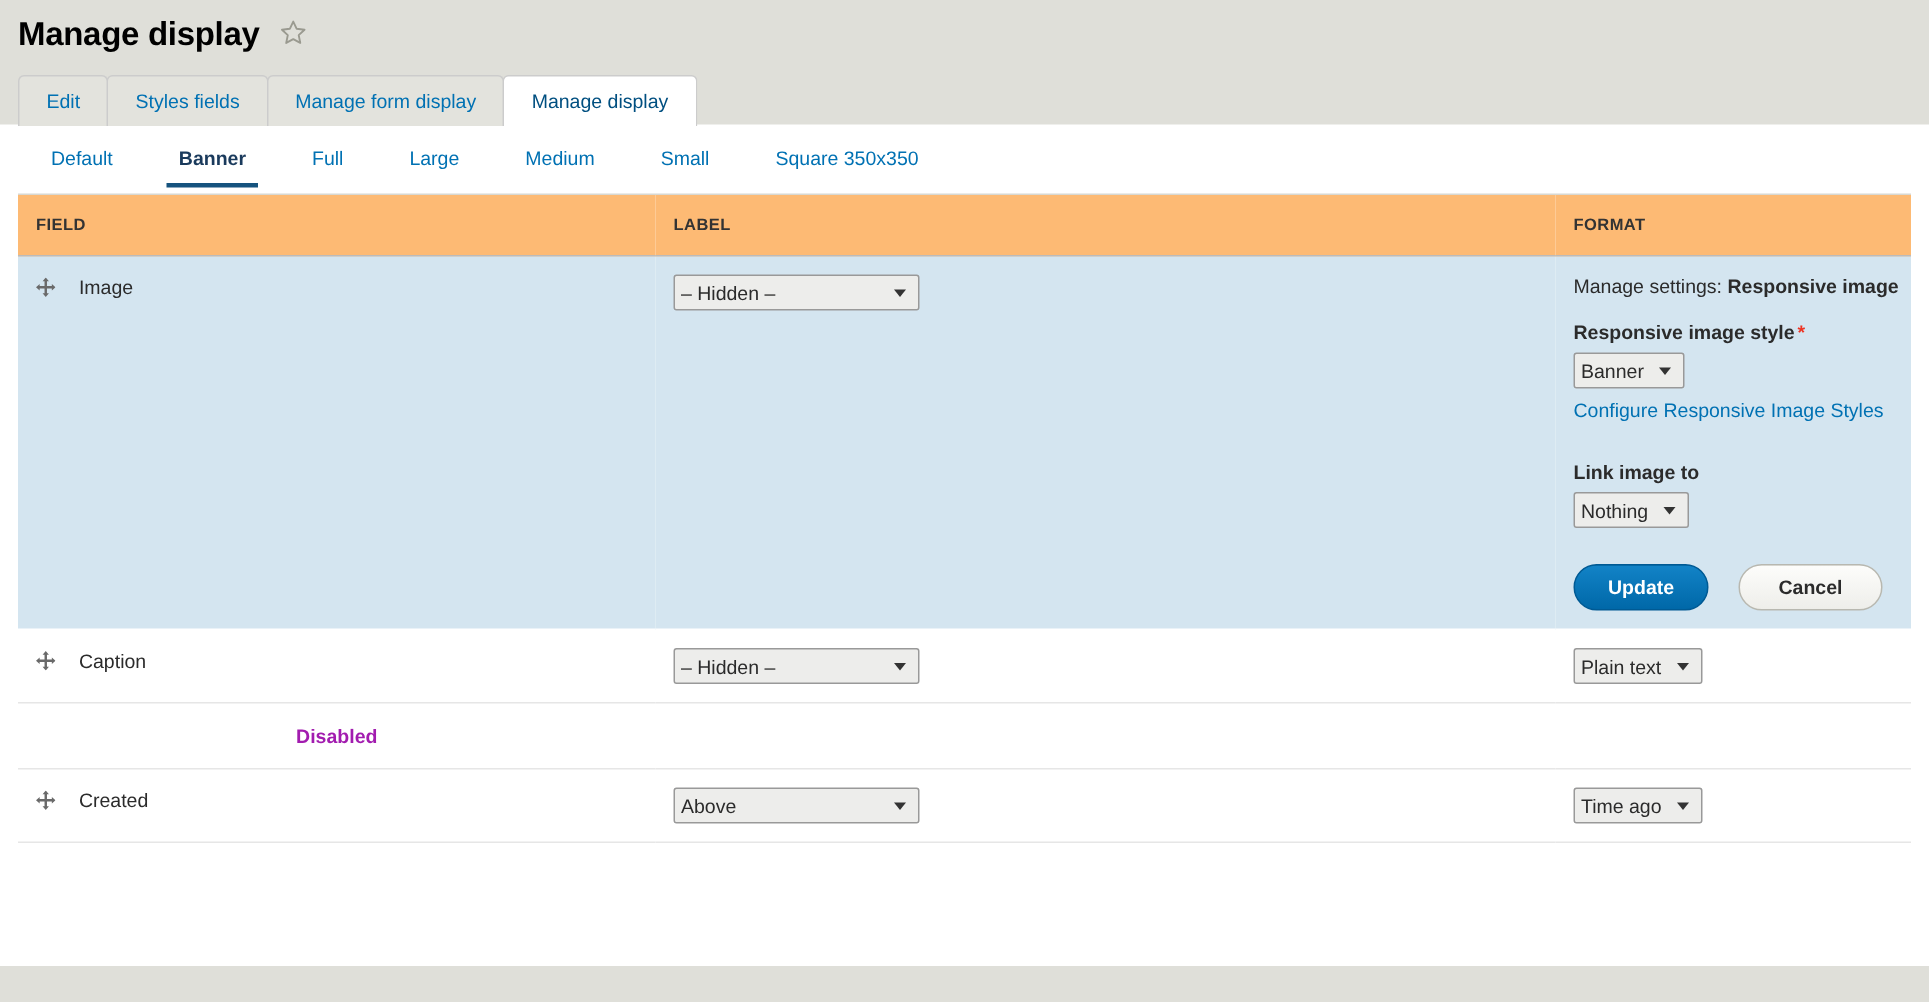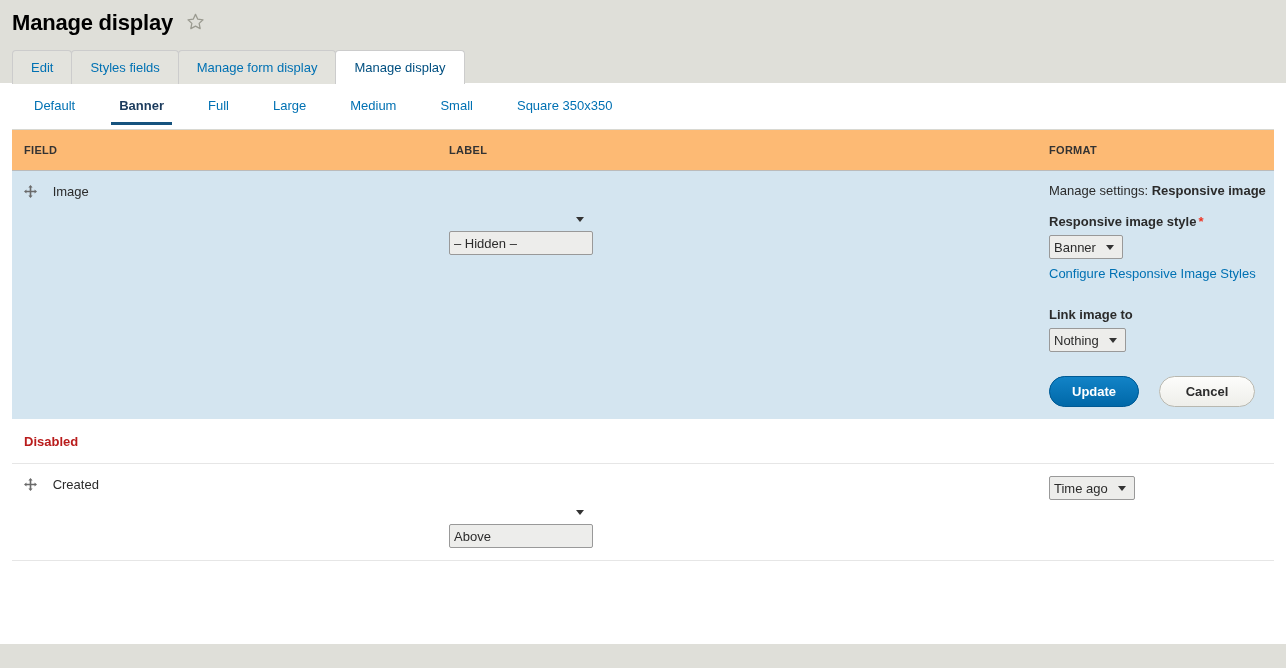--- a/index.html
+++ b/index.html
@@ -223,21 +223,21 @@
     content: "";
     position: absolute;
     right: 9px;
     top: 50%;
     margin-top: -2px;
     border-left: 4px solid transparent;
     border-right: 4px solid transparent;
     border-top: 5px solid #333;
     pointer-events: none;
   }
-  select.wide { width: 144px; padding-right: 24px; margin-top: 48px; }
+  select.wide { width: 164px; padding-right: 24px; }
   select.auto { padding-right: 26px; }
 
   
   .fmt-title {
     font-size: 13px;
     color: #2b2b2b;
     margin-bottom: 16px;
     white-space: nowrap;
   }
   .fmt-title b { font-weight: bold; }
@@ -285,23 +285,24 @@
     color: #2b2b2b;
     border-color: #b8b8b0;
     margin-left: 16px;
     padding: 7px 26px;
   }
 
   .group-row td {
     background: #fff;
     font-size: 13px;
     font-weight: bold;
-    color: #b91c1c;
+    color: #a21caf;
     padding: 14px 12px;
     border-bottom: 1px solid #e6e6e6;
+    text-align: center;
   }
   .fmt-cell-compact { padding-top: 11px; }
 </style>
 </head>
 <body>
 
 <div class="page-head">
   <h1 class="page-title">Manage display</h1>
   <span class="star-icon">
     <svg width="19" height="19" viewBox="0 0 24 24" fill="none" stroke="#9a9a90" stroke-width="1.6" stroke-linejoin="round">
@@ -373,34 +374,58 @@
             </span>
           </div>
 
           <div class="fmt-actions">
             <button class="btn btn-primary">Update</button>
             <button class="btn btn-secondary">Cancel</button>
           </div>
         </td>
       </tr>
 
-
-      <tr class="group-row">
-        <td>Disabled</td>
-        <td></td>
-        <td></td>
-      </tr>
-
       <tr class="row-plain">
         <td class="drag-cell">
           <span class="drag-handle">
             <svg width="13" height="13" viewBox="0 0 16 16" fill="#6a6a6a">
               <path d="M8 0 L10.6 3 H9 V7 H13 V5.4 L16 8 L13 10.6 V9 H9 V13 H10.6 L8 16 L5.4 13 H7 V9 H3 V10.6 L0 8 L3 5.4 V7 H7 V3 H5.4 Z"></path>
             </svg>
           </span>
+          <span class="field-name">Caption</span>
+        </td>
+        <td>
+          <span class="select-wrap">
+            <select class="wide">
+              <option>– Hidden –</option>
+            </select>
+          </span>
+        </td>
+        <td class="fmt-cell-compact">
+          <span class="select-wrap">
+            <select class="auto">
+              <option>Plain text</option>
+            </select>
+          </span>
+        </td>
+      </tr>
+
+      <tr class="group-row">
+        <td>Disabled</td>
+        <td></td>
+        <td></td>
+      </tr>
+
+      <tr class="row-plain">
+        <td class="drag-cell">
+          <span class="drag-handle">
+            <svg width="13" height="13" viewBox="0 0 16 16" fill="#6a6a6a">
+              <path d="M8 0 L10.6 3 H9 V7 H13 V5.4 L16 8 L13 10.6 V9 H9 V13 H10.6 L8 16 L5.4 13 H7 V9 H3 V10.6 L0 8 L3 5.4 V7 H7 V3 H5.4 Z"></path>
+            </svg>
+          </span>
           <span class="field-name">Created</span>
         </td>
         <td>
           <span class="select-wrap">
             <select class="wide">
               <option>Above</option>
             </select>
           </span>
         </td>
         <td class="fmt-cell-compact">

